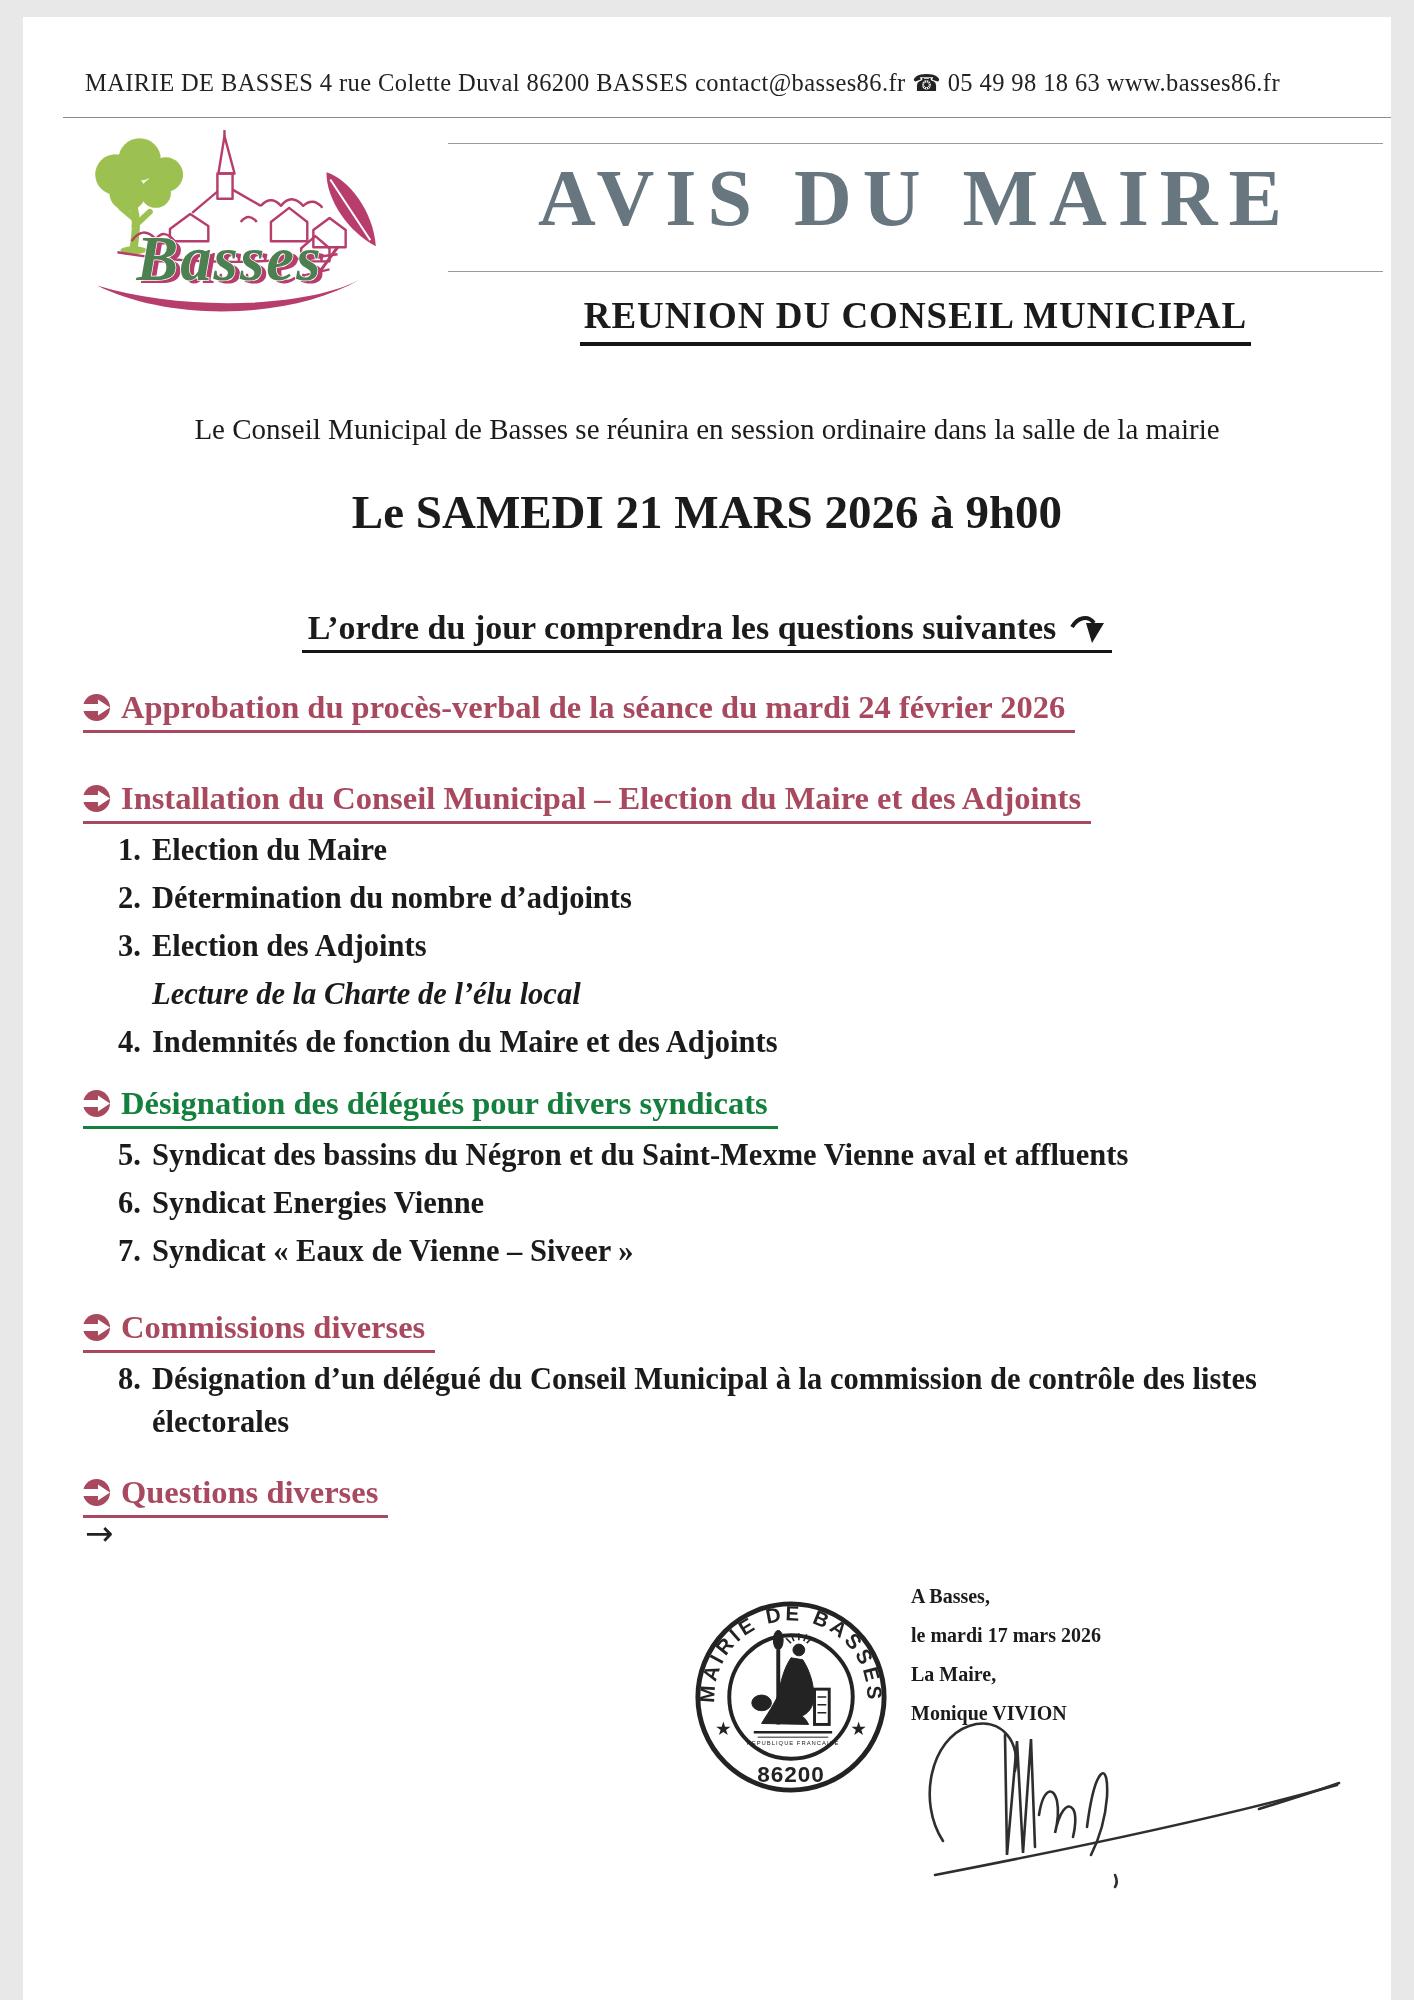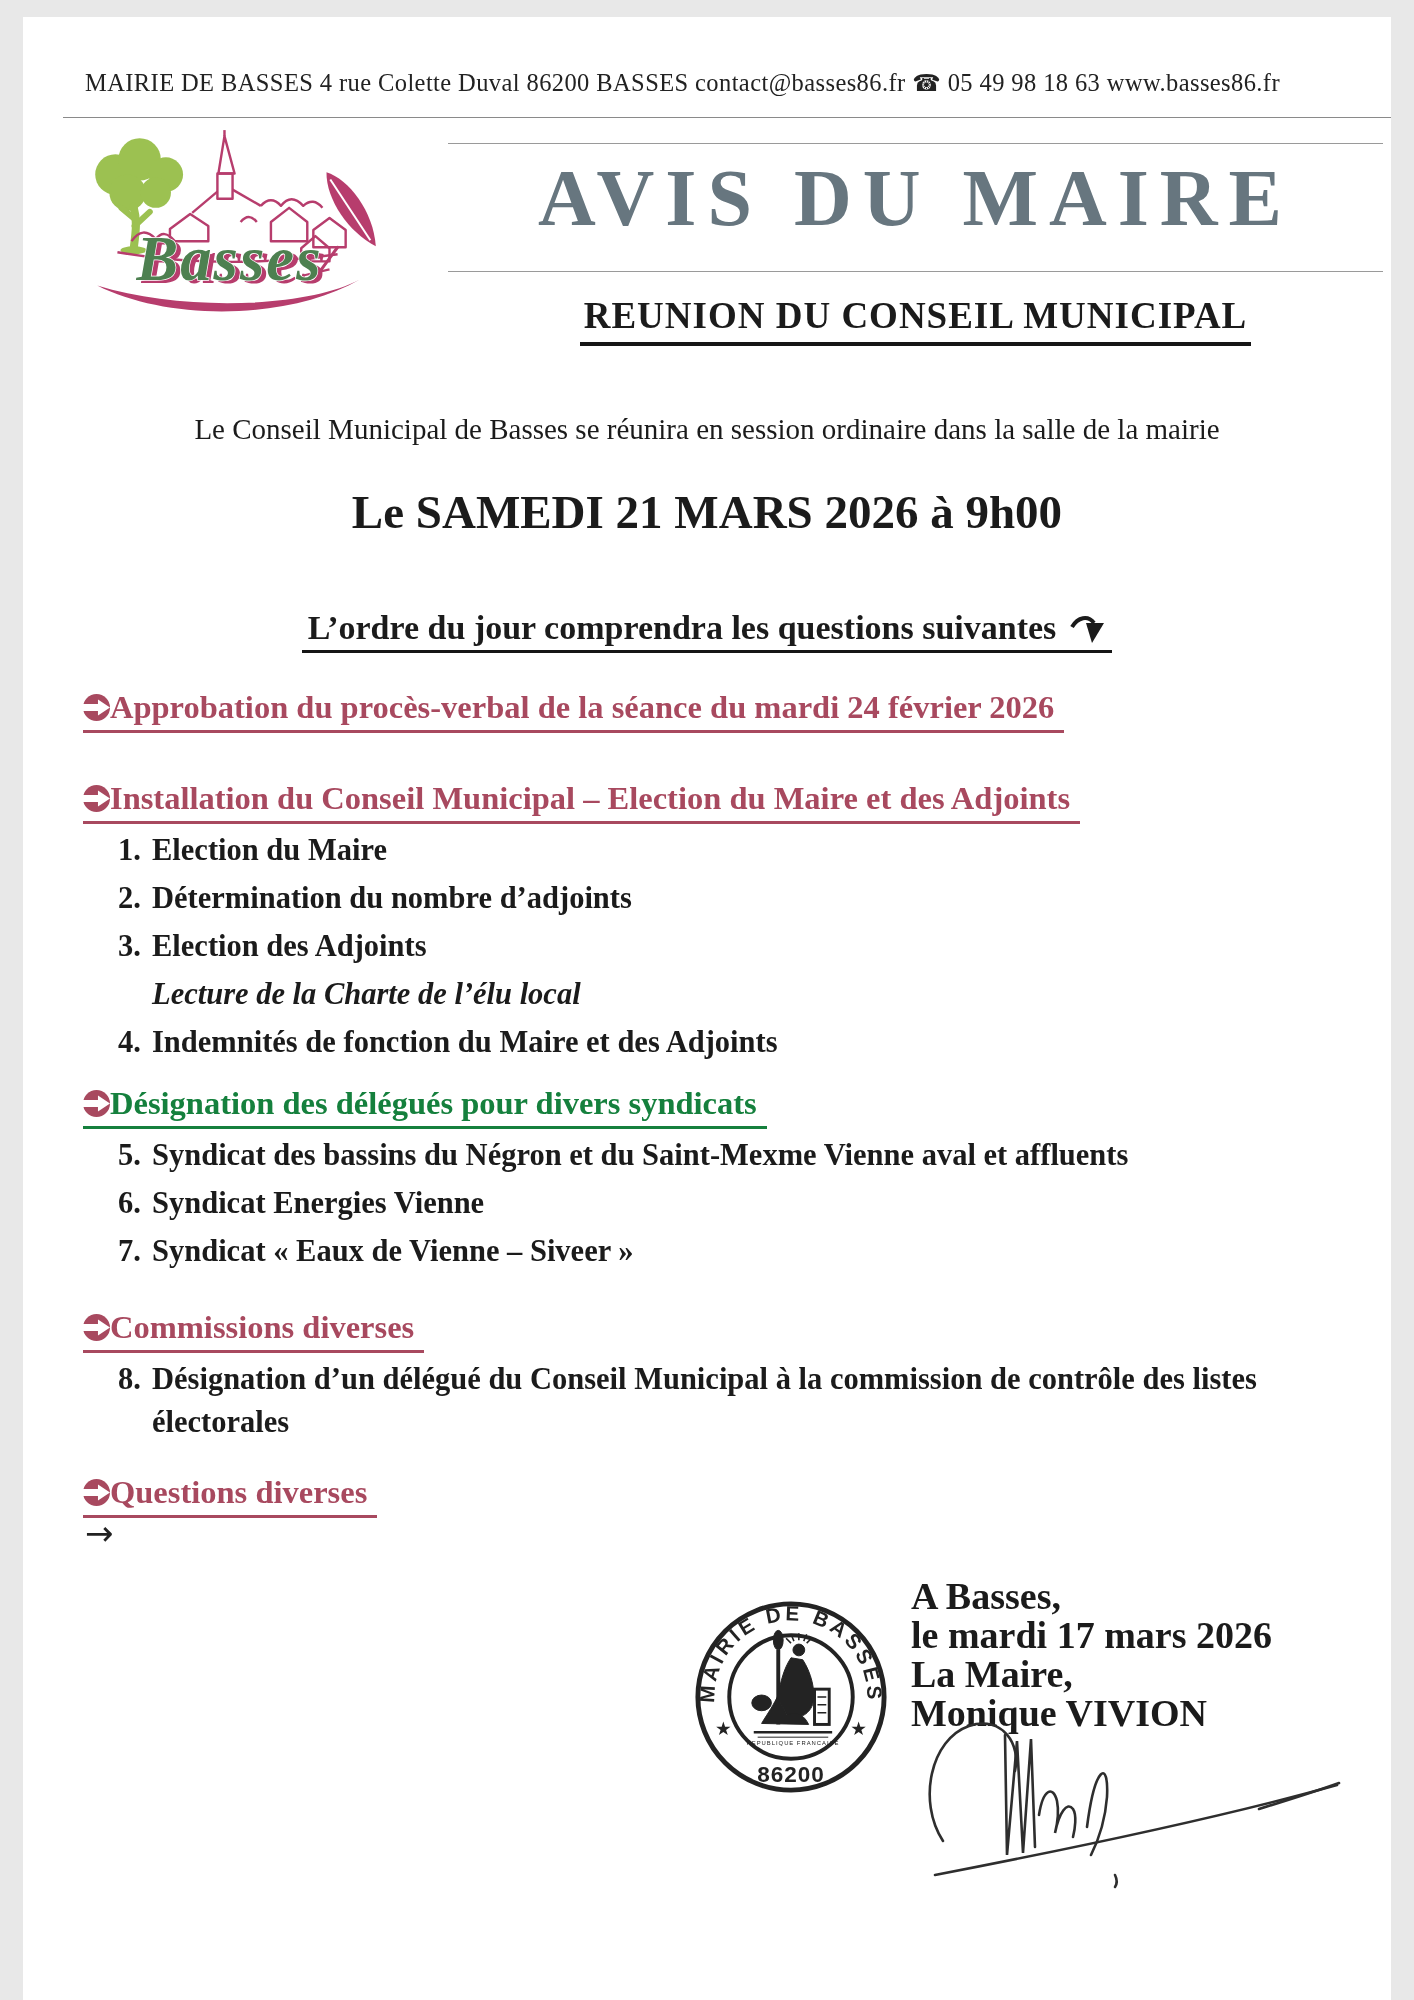--- a/index.html
+++ b/index.html
@@ -36,34 +36,34 @@
     font-size:34px; font-weight:bold; border-bottom:3.6px solid #161616; padding:0 6px 3px;}
   .agenda-intro svg{margin-bottom:2px;}
 
   
   .agenda{position:absolute; top:672px; left:60px; width:1300px;}
   .section:nth-of-type(1){margin-top:0;}
   .section:nth-of-type(2){margin-top:47px;}
   .section:nth-of-type(3){margin-top:21px;}
   .section:nth-of-type(4){margin-top:36px;}
   .section:nth-of-type(5){margin-top:30px;}
-  .sec-head{display:inline-flex; align-items:center; 
+  .sec-head{display:inline-flex; align-items:center; gap:11px;
     font-size:32.5px; font-weight:bold; padding:0 10px 4px 0;
     border-bottom:3.6px solid currentColor;}
   .sec-head .bullet{flex:none; display:block; line-height:0;}
   .item{display:flex; margin-left:35px; margin-top:5px;
     font-size:30.5px; font-weight:bold; line-height:43px; max-width:1290px;}
   .item .num{flex:none; width:34px;}
   .item.cont{margin-left:69px; font-style:italic;}
   .stray-arrow{position:absolute; left:62px; top:1496px; font-size:34px;
     font-family:"DejaVu Sans", sans-serif; color:#222;}
 
   
   .seal{position:absolute; top:1582px; left:670px; width:196px; height:196px;}
-  .closing{position:absolute; top:1560px; left:888px; font-size:38px;
+  .closing{position:absolute; top:1560px; left:888px; font-size:20px;
     font-weight:bold; line-height:39px;}
   .signature{position:absolute; top:1688px; left:886px; width:436px; height:184px;}
 </style>
 </head>
 <body>
 
 <div class="page">
 
   <div class="contact-row"><span>MAIRIE DE BASSES</span> <span>4 rue Colette Duval 86200 BASSES</span> <span>contact@basses86.fr</span> <span class="phone-ic">☎</span> <span>05 49 98 18 63</span> <span>www.basses86.fr</span></div>
   <div class="top-rule"></div>

